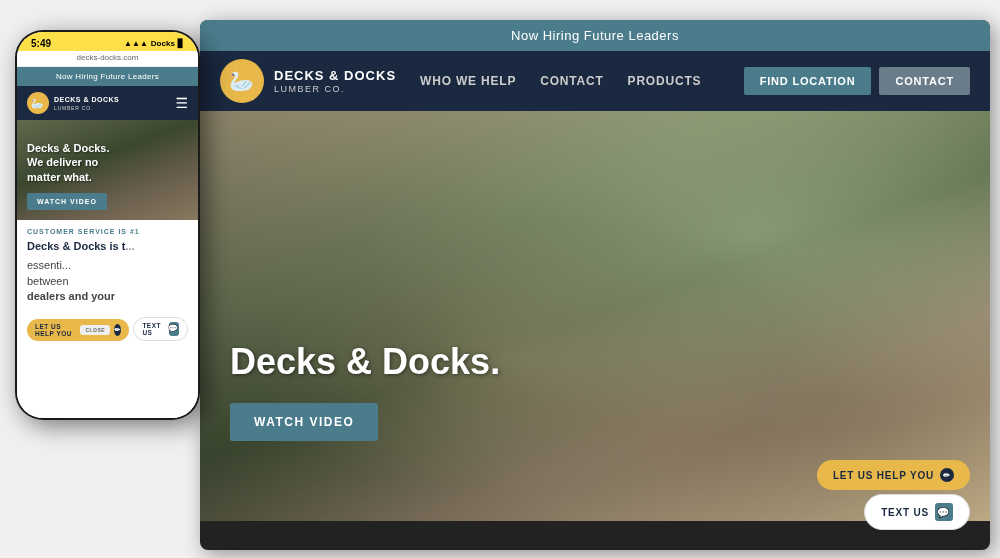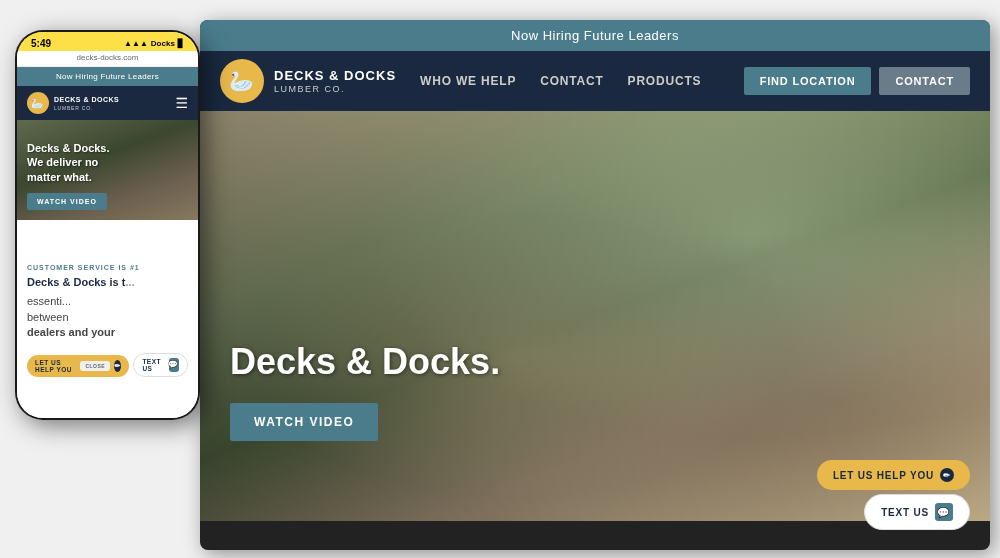--- a/index.html
+++ b/index.html
@@ -380,21 +380,20 @@
       border: none;
       border-radius: 2px;
       cursor: pointer;
       display: inline-block;
     }
 
     .phone-content {
       background: white;
       padding: 8px 10px;
       flex: 1;
-      margin-top: 36px;
     }
 
     .phone-section-label {
       font-size: 7px;
       font-weight: 700;
       letter-spacing: 1px;
       color: #4a7c8c;
       margin-bottom: 4px;
     }
 

